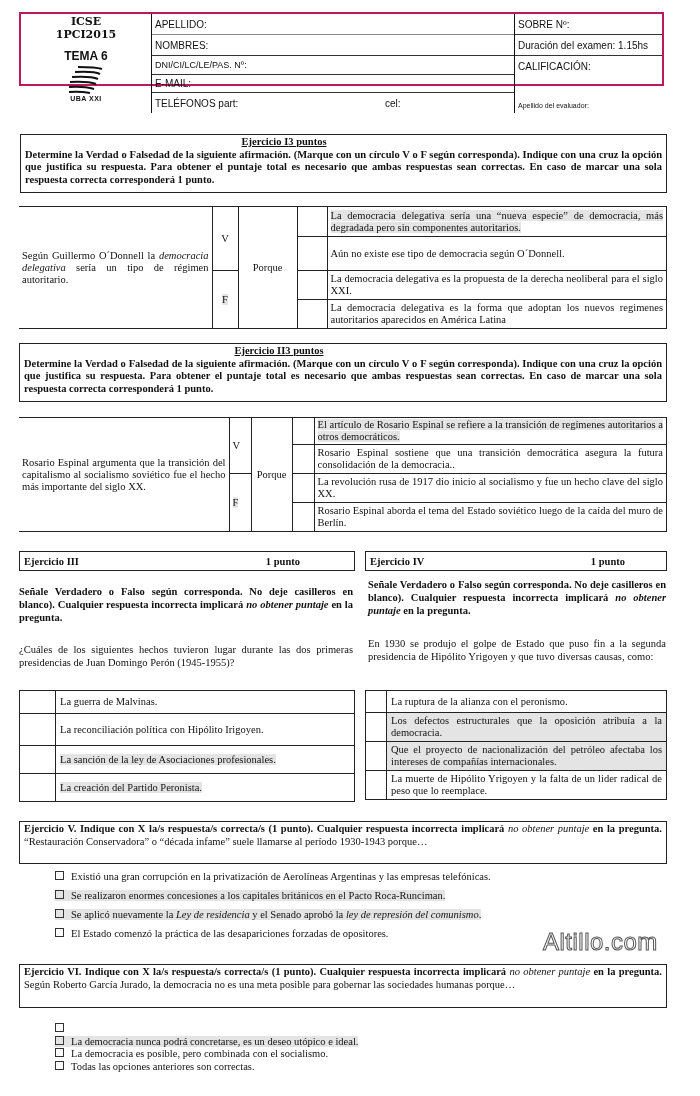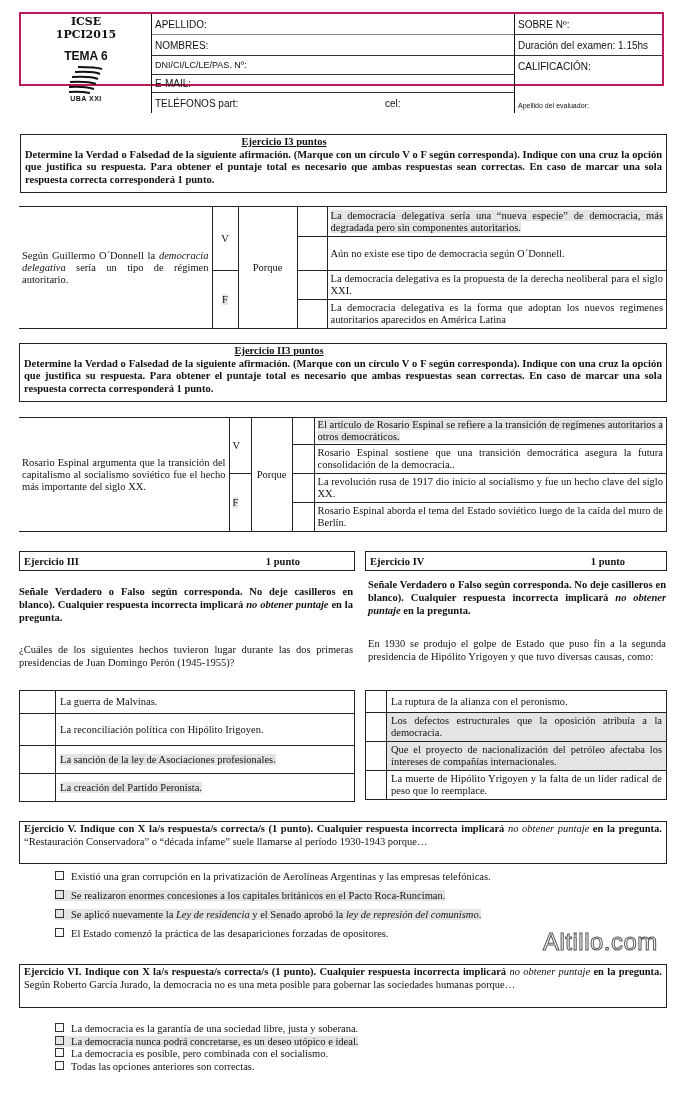--- a/index.html
+++ b/index.html
@@ -257,17 +257,17 @@
   <div class="item"><span class="cb"></span><span class="txt">El Estado comenzó la práctica de las desapariciones forzadas de opositores.</span></div>
 </div>
 
 <div class="abs watermark">Altillo.com</div>
 
 <div class="abs box" style="left:19px;top:964px;width:648px;height:44px;">
   <b>Ejercicio VI. Indique con X la/s respuesta/s correcta/s (1 punto). Cualquier respuesta incorrecta implicará</b> <i>no obtener puntaje</i> <b>en la pregunta.</b> <span>Según Roberto García Jurado, la democracia no es una meta posible para gobernar las sociedades humanas porque…</span>
 </div>
 
 <div class="abs checklist tight" style="left:55px;top:1023px;width:480px;">
-  <div class="item"><span class="cb"></span><span>La democracia es la garantía de una sociedad libre, justa y soberana.</span></div>
+  <div class="item"><span class="cb"></span></div>
   <div class="item"><span class="shade"><span class="cb"></span><span>La democracia nunca podrá concretarse, es un deseo utópico e ideal.</span></span></div>
   <div class="item"><span class="cb"></span><span>La democracia es posible, pero combinada con el socialismo.</span></div>
   <div class="item"><span class="cb"></span><span>Todas las opciones anteriores son correctas.</span></div>
 </div>
 
 </body></html>

